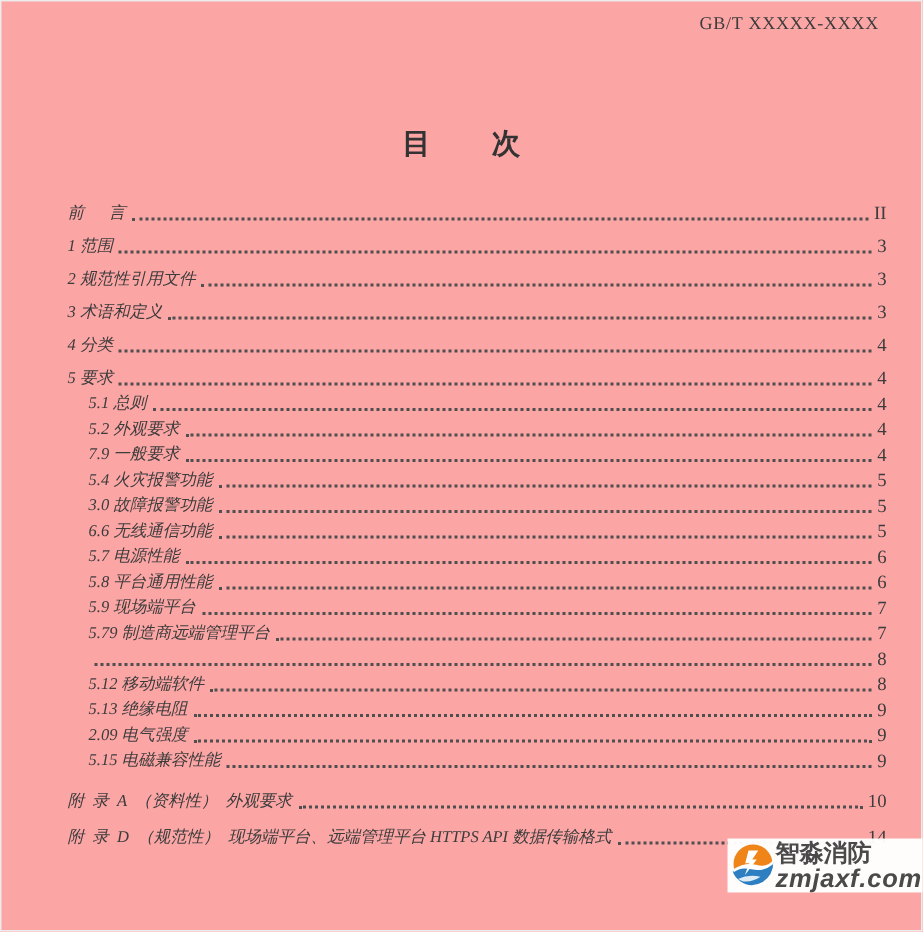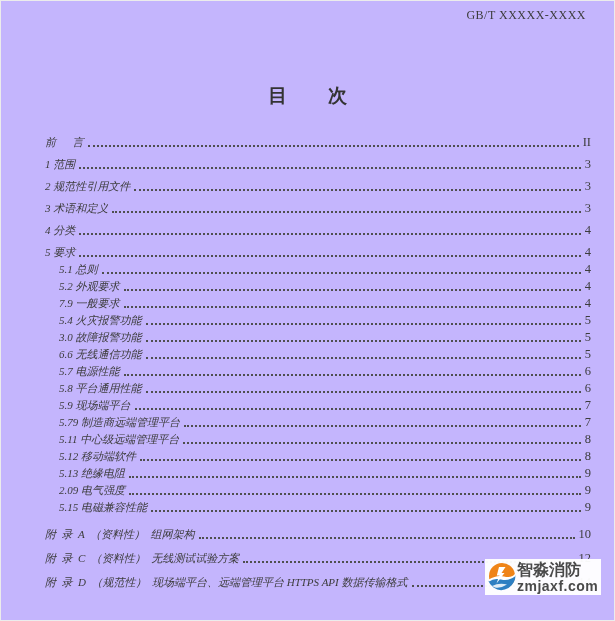--- a/index.html
+++ b/index.html
@@ -7,21 +7,21 @@
     width: 615px; height: 621px;
     background: #ffffff;
     font-family: "Liberation Serif", "DejaVu Serif", serif;
     color: #3c3c3c;
     overflow: hidden;
   }
   .page {
     position: relative;
     width: 613px; height: 619px;
     border: 1px solid #ececec;
-    background: #c4b5fd;
+    background: #fca5a5;
   }
   .doc-code {
     position: absolute;
     top: 7px; right: 28px;
     font-size: 12px;
     letter-spacing: 0.5px;
     color: #3c3c3c;
     white-space: pre;
   }
   .doc-title {
@@ -82,25 +82,26 @@
     font-family: "Liberation Sans", "DejaVu Sans", sans-serif;
     font-weight: bold;
     font-size: 16px;
     line-height: 18px;
     color: #4a4a4a;
     white-space: nowrap;
   }
   .wm-site {
     font-family: "Liberation Sans", "DejaVu Sans", sans-serif;
     font-weight: bold;
-    font-size: 14px;
+    font-size: 17px;
     line-height: 14px;
     letter-spacing: 0.5px;
     color: #4a4a4a;
     white-space: nowrap;
+    font-style: italic;
   }
   .wm-logo { width: 30px; height: 30px; flex: 0 0 30px; }
 </style>
 </head>
 <body>
 
 <div class="page">
 
   <div class="doc-code">GB/T XXXXX-XXXX</div>
 
@@ -197,21 +198,20 @@
     <span class="pagenum">7</span>
   </div>
 
   <div class="row l2">
     <span class="label">5.79 制造商远端管理平台</span>
     <span class="dots"></span>
     <span class="pagenum">7</span>
   </div>
 
   <div class="row l2">
-    <span class="label">5.11 中心级远端管理平台</span>
     <span class="dots"></span>
     <span class="pagenum">8</span>
   </div>
 
   <div class="row l2">
     <span class="label">5.12 移动端软件</span>
     <span class="dots"></span>
     <span class="pagenum">8</span>
   </div>
 
@@ -227,31 +227,26 @@
     <span class="pagenum">9</span>
   </div>
 
   <div class="row l2">
     <span class="label">5.15 电磁兼容性能</span>
     <span class="dots"></span>
     <span class="pagenum">9</span>
   </div>
 
   <div class="row appendix app-first">
-    <span class="label">附  录  A  （资料性）  组网架构</span>
+    <span class="label">附  录  A  （资料性）  外观要求</span>
     <span class="dots"></span>
     <span class="pagenum">10</span>
   </div>
 
 
-  <div class="row appendix">
-    <span class="label">附  录  C  （资料性）  无线测试试验方案</span>
-    <span class="dots"></span>
-    <span class="pagenum">12</span>
-  </div>
 
   <div class="row appendix">
     <span class="label">附  录  D  （规范性）  现场端平台、远端管理平台 HTTPS API 数据传输格式</span>
     <span class="dots"></span>
     <span class="pagenum">14</span>
   </div>
 </div>
 
   <div class="watermark">
     <svg class="wm-logo" viewBox="0 0 30 30">

